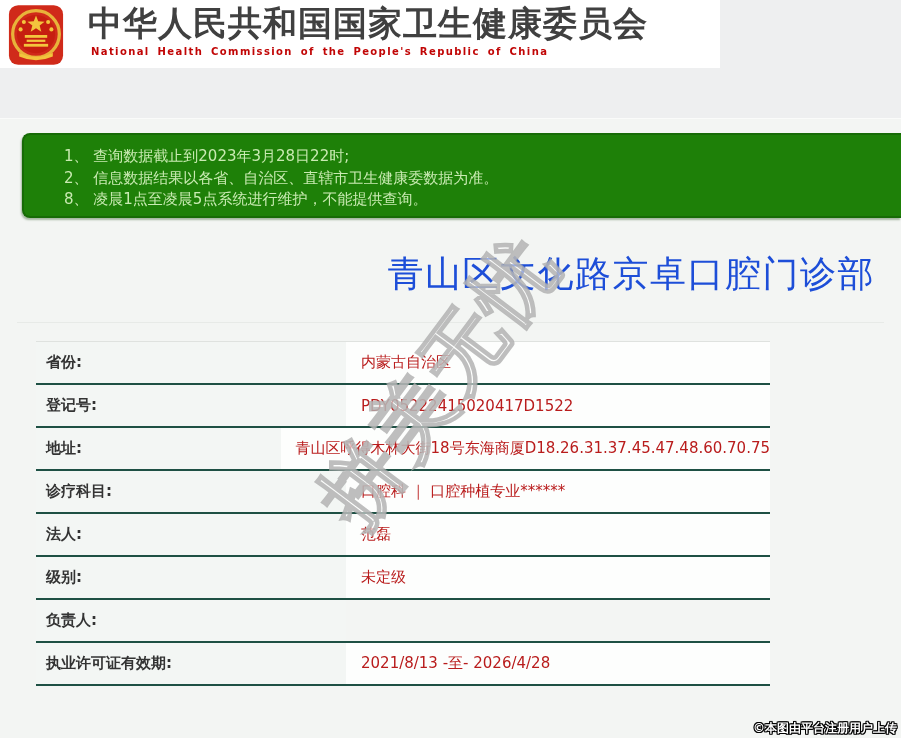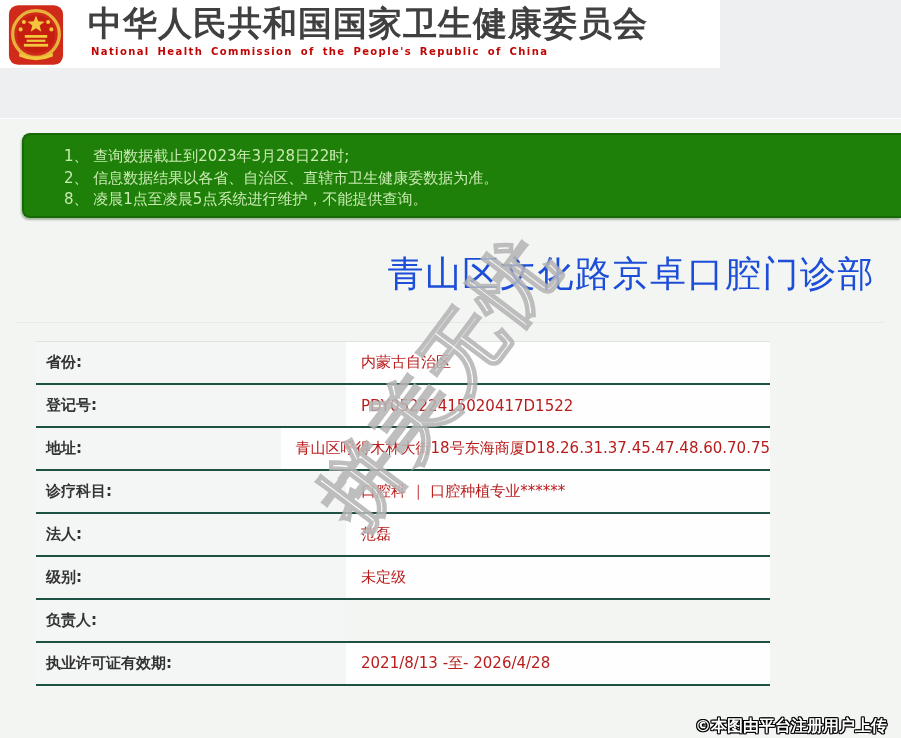--- a/index.html
+++ b/index.html
@@ -73,22 +73,22 @@
     position:absolute; left:210px; top:328px; width:460px;
     text-align:center; pointer-events:none;
     font-size:80px; font-weight:bold; letter-spacing:4px; white-space:nowrap;
     color:rgba(255,255,255,0.55);
     -webkit-text-stroke:2px rgba(168,168,168,0.75);
     transform:rotate(-53deg); transform-origin:center center;
     z-index:5;
   }
   
   .attribution {
-    position:absolute; right:14px; bottom:1px; z-index:6;
-    font-size:16px; font-weight:bold; color:#ffffff; white-space:nowrap;
+    position:absolute; right:4px; bottom:1px; z-index:6;
+    font-size:12px; font-weight:bold; color:#ffffff; white-space:nowrap;
     text-shadow:
       1px 0 0 #000, -1px 0 0 #000, 0 1px 0 #000, 0 -1px 0 #000,
       1px 1px 0 #000, -1px -1px 0 #000, 1px -1px 0 #000, -1px 1px 0 #000;
   }
 </style>
 </head>
 <body>
 
 <div class="page">
 

